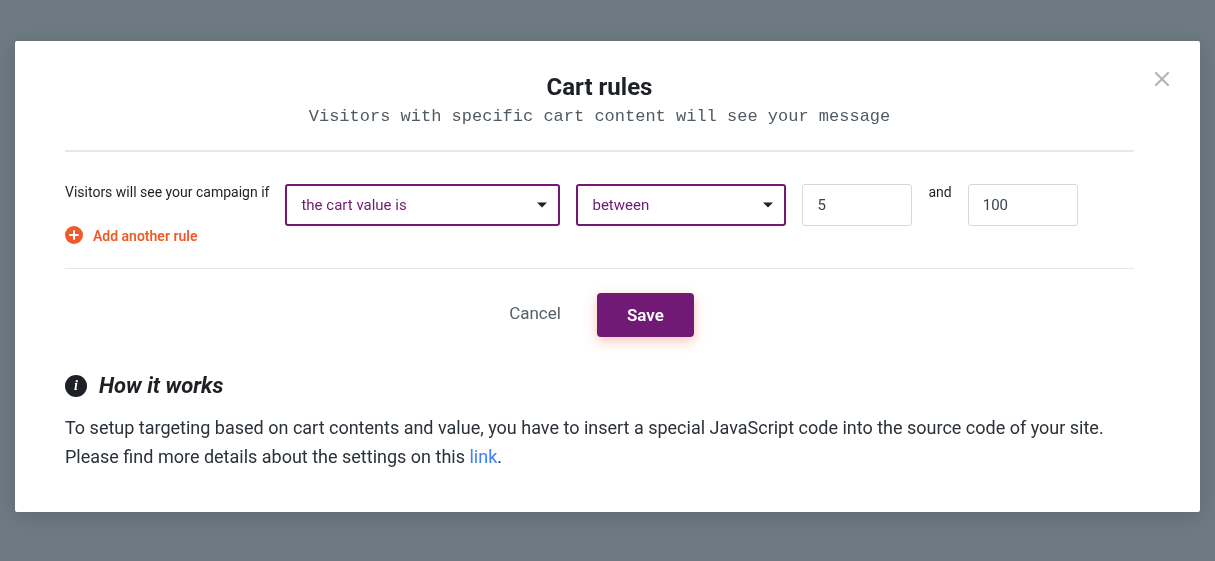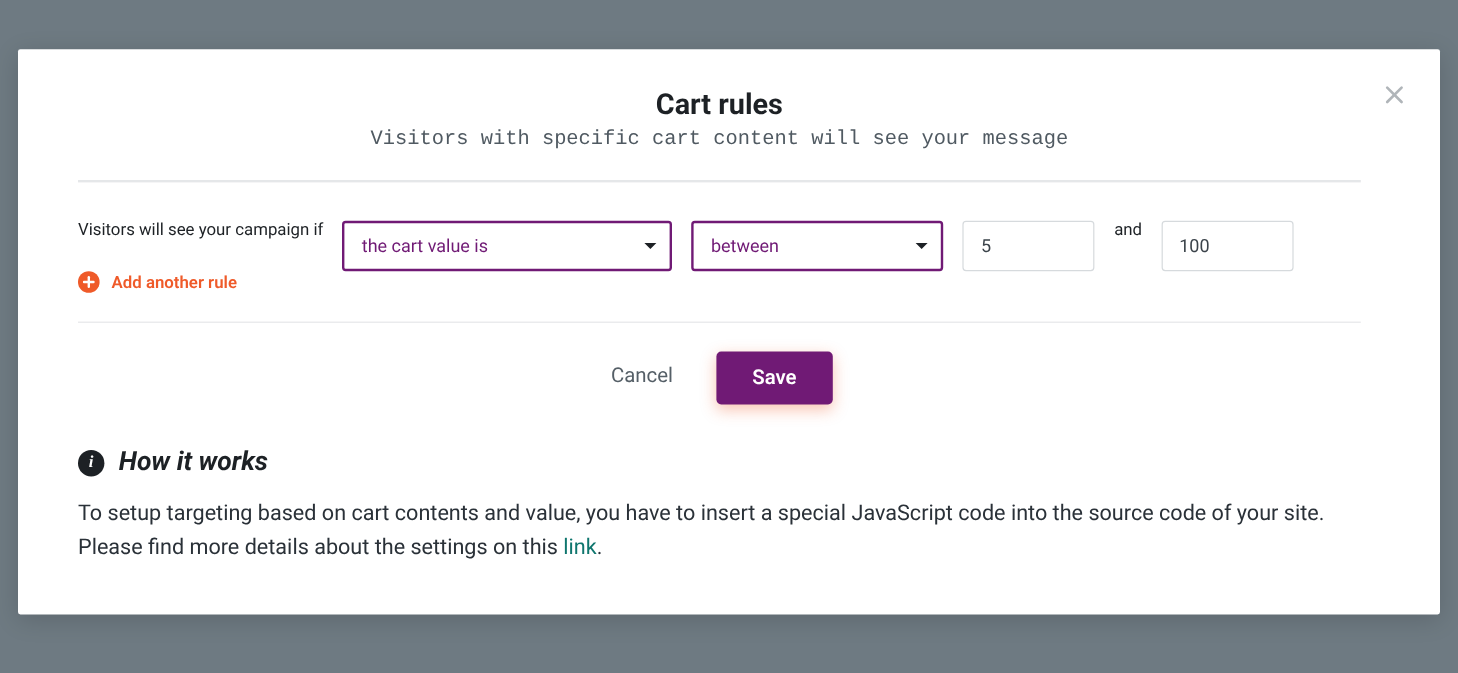--- a/index.html
+++ b/index.html
@@ -208,21 +208,21 @@
       font-weight: 700;
       color: #1d2125;
       font-style: italic;
     }
     .how-body {
       font-size: 18px;
       line-height: 1.6;
       color: #2a3138;
     }
     .link-text {
-      color: #0f766e;
+      color: #3b82f6;
       text-decoration: none;
       margin-top: 17px;
     }
   </style>
 </head>
 <body>
 
 <div class="modal">
 
   <div class="close-icon">

